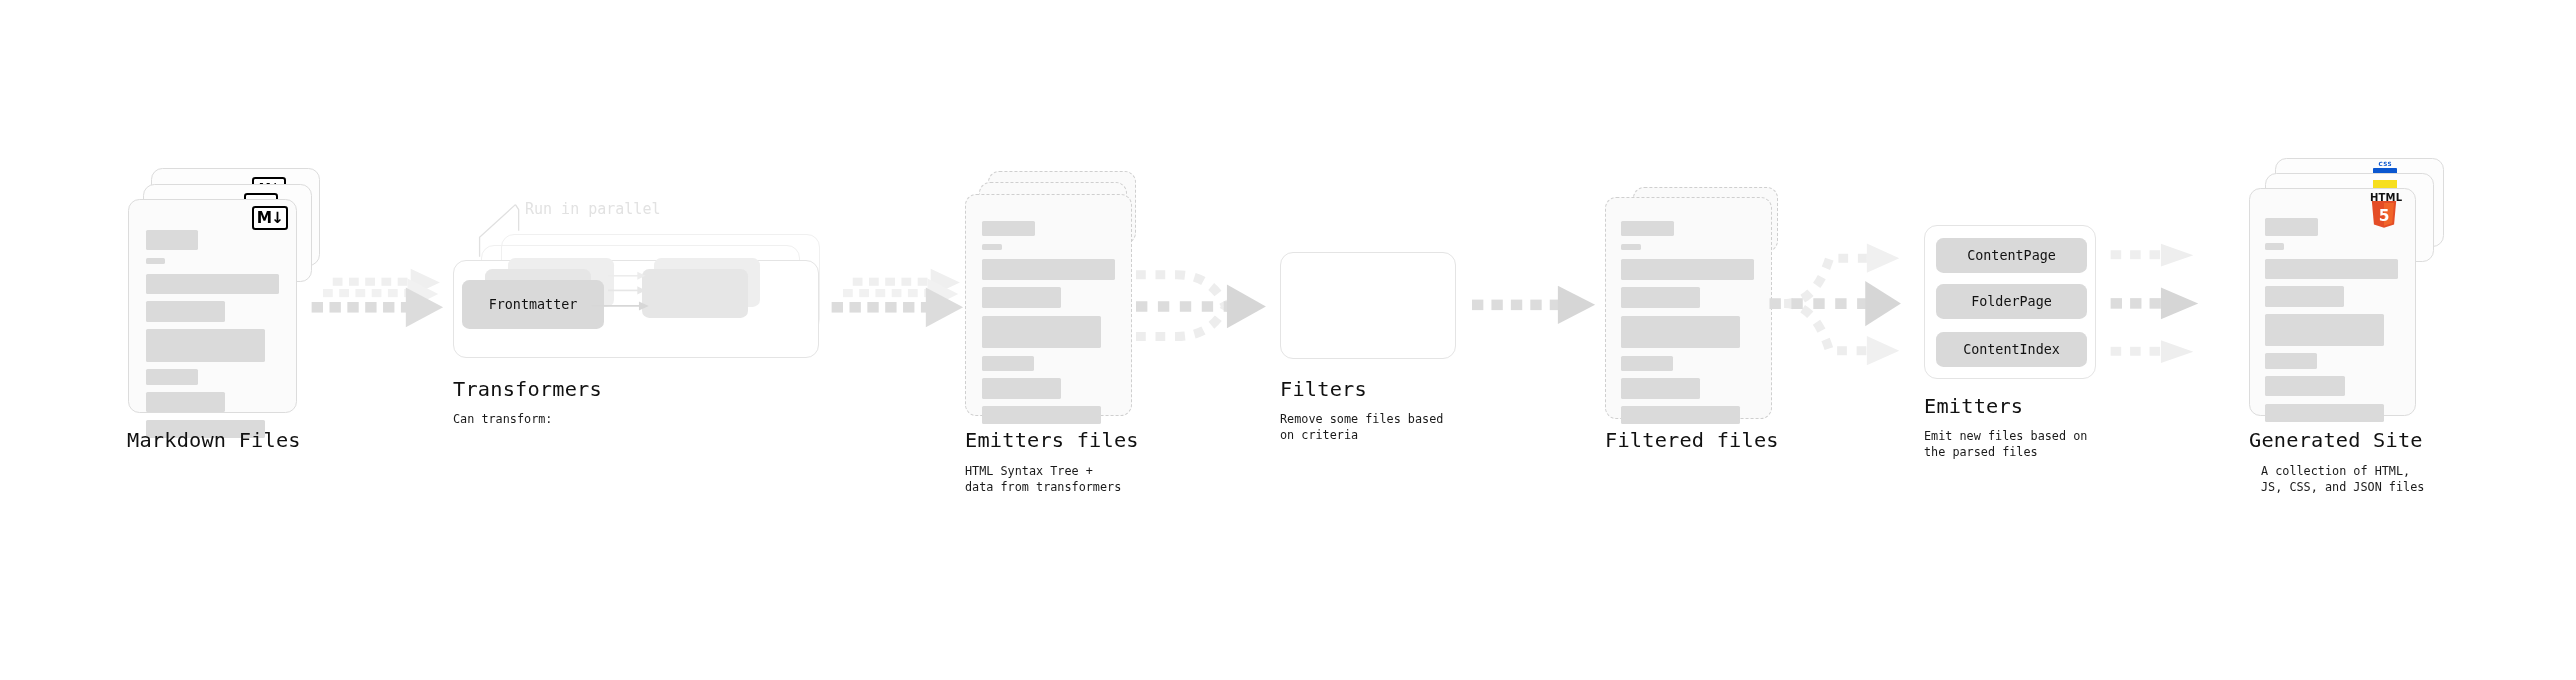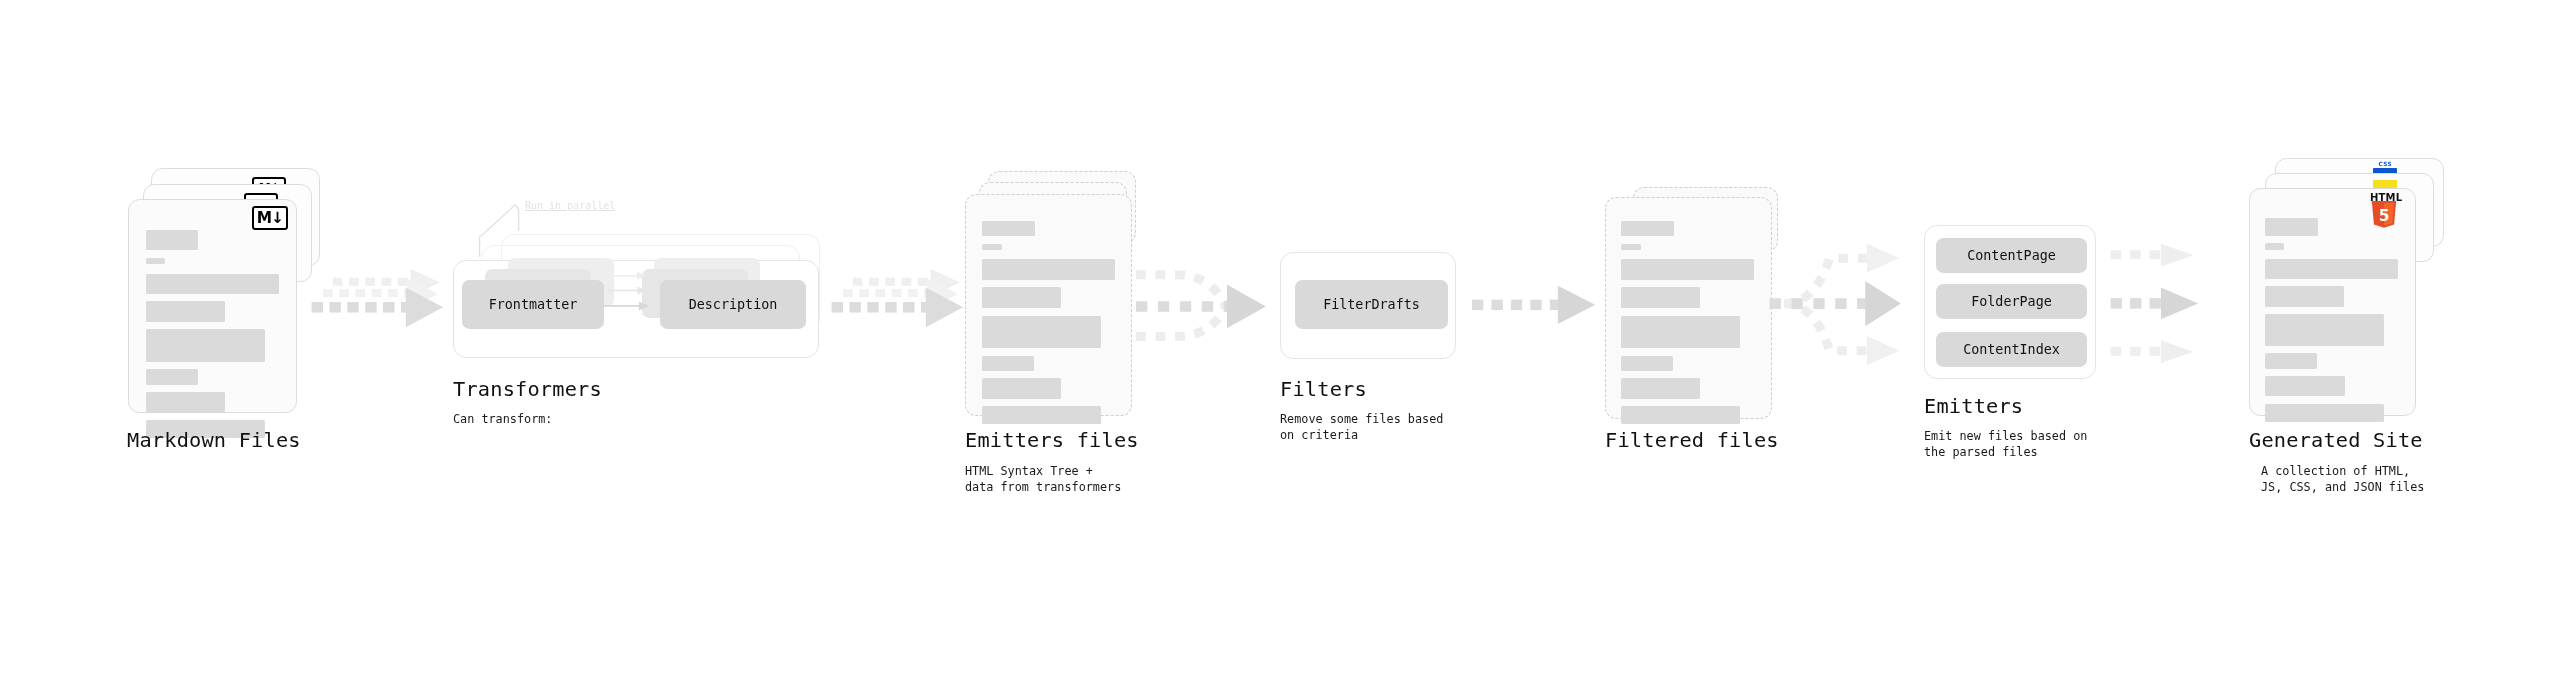--- a/index.html
+++ b/index.html
@@ -72,21 +72,21 @@
   }
   .jsq{width:24.4px;height:18px;background:#f7df1e;}
   .html5{position:relative;width:28px;height:32.5px;}
   .html5 .word{
     position:absolute;top:-0.8px;left:0;right:0;text-align:center;
     font-family:"DejaVu Sans","Liberation Sans",sans-serif;
     font-size:10px;font-weight:700;color:#111;letter-spacing:0.2px;
   }
 
   .runlabel{
-    position:absolute;font-size:10px;color:#e2e2e2;white-space:nowrap;text-decoration:underline;
+    position:absolute;font-size:15px;color:#e2e2e2;white-space:nowrap;
   }
 </style>
 </head>
 <body>
 
 <div class="stage">
 
   <div class="doc ghost" style="left:151px;top:168px;width:169px;height:98px;"></div>
   <div class="mdbadge small" style="left:252px;top:177px;width:34px;height:21px;font-size:12.2px;">M↓</div>
 
@@ -150,21 +150,20 @@
   <div class="group faint" style="left:501px;top:234px;width:319px;height:98px;"></div>
   <div class="group faint" style="left:481px;top:245px;width:319px;height:98px;"></div>
   <div class="group" style="left:453px;top:260px;width:366px;height:98px;"></div>
 
   <div class="chip f1" style="left:508px;top:258px;width:106px;height:49px;"></div>
   <div class="chip f2" style="left:485px;top:269px;width:106px;height:49px;"></div>
   <div class="chip" style="left:462px;top:280px;width:142px;height:49px;">Frontmatter</div>
 
   <div class="chip f1" style="left:654px;top:258px;width:106px;height:49px;"></div>
   <div class="chip f2" style="left:642px;top:269px;width:106px;height:49px;"></div>
-  <div class="chip" style="left:660px;top:280px;width:146px;height:49px;">Description</div>
 
   <div class="arrow" style="left:608px;top:270px;width:57px;height:49px;">
     <svg width="57" height="49" viewBox="0 0 70 60">
       <g stroke="#ececec" stroke-width="2" fill="none">
         <line x1="0" y1="7" x2="38" y2="7"></line>
       </g>
         <polygon points="36,2 46,7 36,12" fill="#ececec"></polygon>
       <g stroke="#e6e6e6" stroke-width="2" fill="none">
         <line x1="0" y1="25" x2="38" y2="25"></line>
       </g>
@@ -237,21 +236,20 @@
         <path d="M0 94 L50 94 Q92 94 110 58"></path>
       </g>
       <g stroke="#dcdcdc" stroke-width="13" fill="none" stroke-dasharray="14 13" stroke-linecap="butt">
         <path d="M0 57 L116 57"></path>
       </g>
       <path d="M112 30 L160 57 L112 84 Z" fill="#d6d6d6"></path>
     </svg>
   </div>
 
   <div class="group" style="left:1280px;top:252px;width:176px;height:107px;"></div>
-  <div class="chip" style="left:1295px;top:280px;width:153px;height:49px;">FilterDrafts</div>
   <div class="title" style="left:1280px;top:377px;">Filters</div>
   <div class="sub" style="left:1280px;top:411px;">Remove some files based
 on criteria</div>
 
   <div class="arrow" style="left:1472px;top:288px;width:128px;height:41px;">
     <svg width="128" height="41" viewBox="0 0 158 50">
       <g fill="#dcdcdc">
         <rect x="0" y="14" width="14" height="13"></rect>
           <rect x="24" y="14" width="14" height="13"></rect>
         <rect x="48" y="14" width="14" height="13"></rect>

